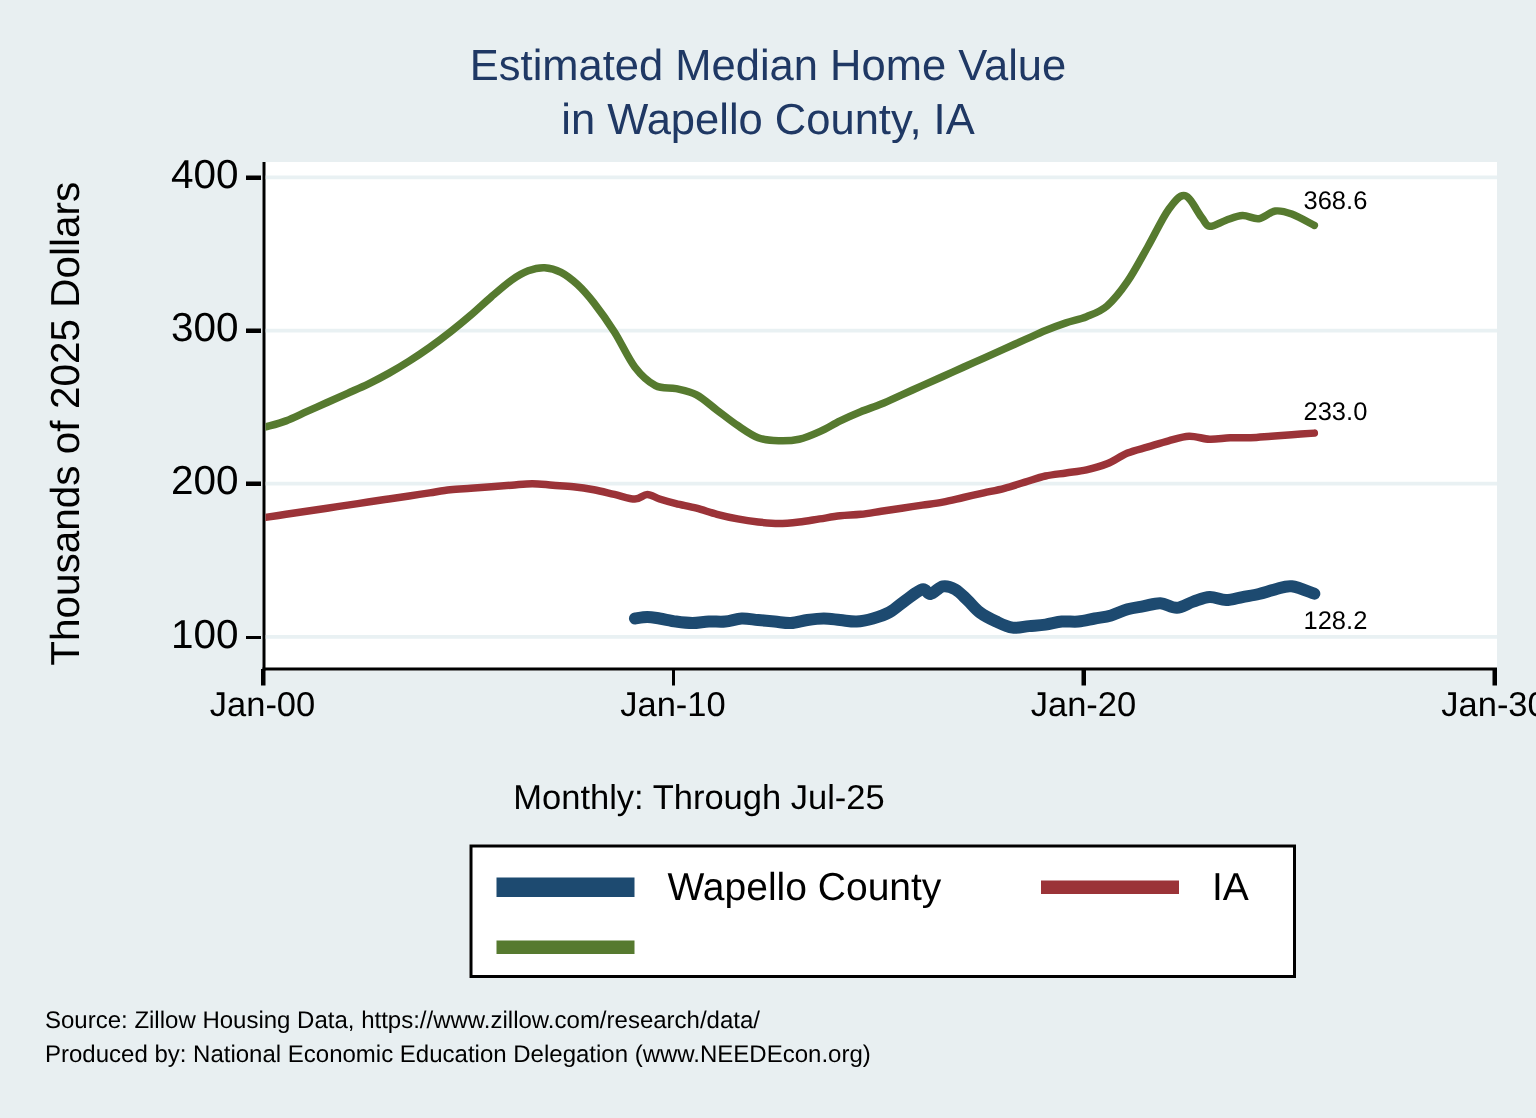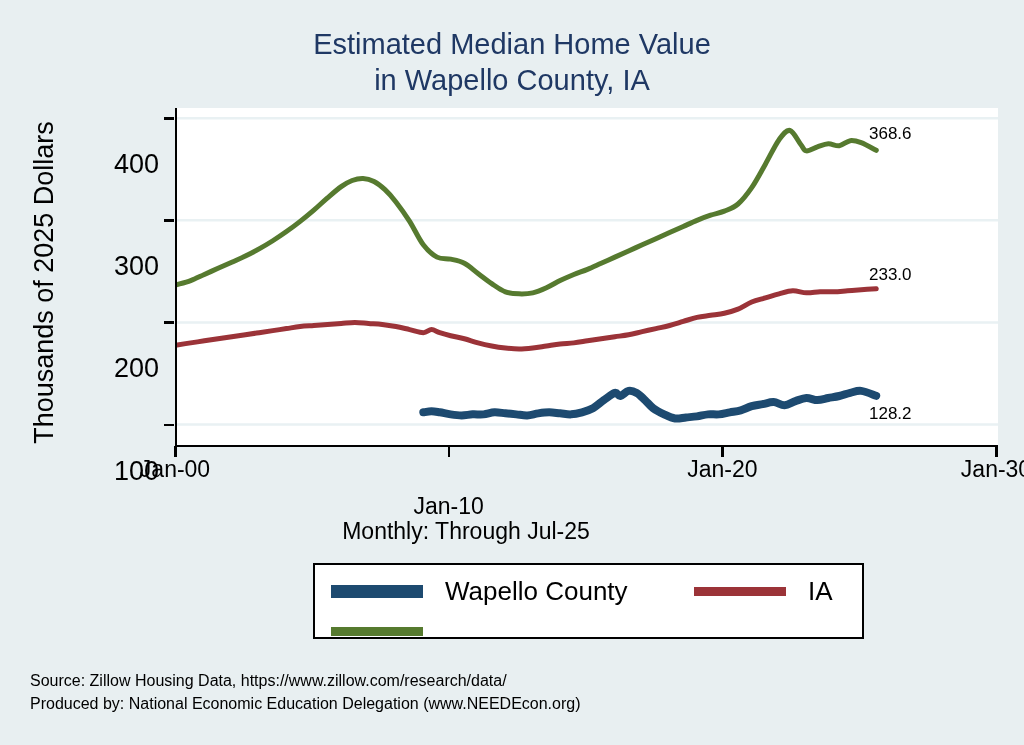--- a/index.html
+++ b/index.html
@@ -67,21 +67,20 @@
   }
 
   .ytick-label {
     position: absolute;
     right: 0;
     width: 80px;
     text-align: right;
     font-size: 27px;
     color: #000;
     line-height: 1;
-    margin-top: 48px;
   }
   .ytick-mark {
     position: absolute;
     left: 166px;
     width: 10px;
     height: 2.5px;
     background: #000;
   }
 
   .xtick-mark {
@@ -116,21 +115,21 @@
     text-align: center;
     font-size: 23px;
     color: #000;
   }
 
   .legend {
     position: absolute;
     left: 313px;
     top: 563px;
     width: 551px;
-    height: 76px;
+    height: 89px;
     background: #ffffff;
     border: 2.5px solid #000;
     box-sizing: border-box;
   }
   .legend-row {
     position: absolute;
     display: flex;
     align-items: center;
     height: 40px;
   }
@@ -195,21 +194,21 @@
         <circle cx="699.2183333333321" cy="180.75454545454545" r="2.1" fill="#9b3338" opacity="0.65"></circle>
         <path d="M246.30,304.32C247.67,304.15 251.77,303.30 254.51,303.30C257.25,303.30 259.53,303.81 262.72,304.32C265.91,304.83 270.02,305.85 273.67,306.36C277.32,306.87 280.96,307.38 284.61,307.38C288.26,307.38 291.91,306.53 295.56,306.36C299.21,306.19 302.86,306.70 306.51,306.36C310.16,306.02 313.80,304.49 317.45,304.32C321.10,304.15 324.75,305.00 328.40,305.34C332.05,305.68 335.70,306.02 339.35,306.36C343.00,306.70 346.64,307.56 350.29,307.38C353.94,307.21 357.59,305.85 361.24,305.34C364.89,304.83 368.54,304.32 372.19,304.32C375.84,304.32 379.48,305.00 383.13,305.34C386.78,305.68 390.43,306.53 394.08,306.36C397.73,306.19 401.38,305.34 405.03,304.32C408.68,303.30 412.32,302.28 415.97,300.24C419.62,298.19 423.27,294.62 426.92,292.07C430.57,289.51 435.13,285.60 437.87,284.92C440.60,284.24 441.06,288.32 443.34,287.98C445.62,287.64 448.81,283.39 451.55,282.88C454.29,282.37 457.02,283.39 459.76,284.92C462.50,286.45 465.23,289.51 467.97,292.07C470.71,294.62 472.99,297.85 476.18,300.24C479.37,302.62 483.48,304.66 487.13,306.36C490.78,308.07 494.42,309.94 498.07,310.45C501.72,310.96 505.37,309.77 509.02,309.43C512.67,309.09 516.32,308.92 519.97,308.41C523.62,307.90 527.26,306.70 530.91,306.36C534.56,306.02 538.21,306.70 541.86,306.36C545.51,306.02 549.16,305.00 552.81,304.32C556.46,303.64 560.10,303.30 563.75,302.28C567.40,301.26 571.05,299.22 574.70,298.19C578.35,297.17 582.00,296.83 585.65,296.15C589.30,295.47 592.94,293.94 596.59,294.11C600.24,294.28 603.89,297.34 607.54,297.17C611.19,297.00 614.84,294.28 618.49,293.09C622.14,291.90 625.78,290.19 629.43,290.02C633.08,289.85 636.73,292.07 640.38,292.07C644.03,292.07 647.68,290.71 651.33,290.02C654.98,289.34 658.62,288.83 662.27,287.98C665.92,287.13 669.57,285.77 673.22,284.92C676.87,284.07 679.83,282.40 684.17,282.88C688.50,283.35 696.71,286.96 699.22,287.78" fill="none" stroke="#1d4a70" stroke-width="8" stroke-linecap="round" stroke-linejoin="round"></path>
         <circle cx="699.2183333333321" cy="287.7775757575758" r="3.36" fill="#1d4a70" opacity="0.65"></circle>
       </svg>
   </div>
 
   <div id="xtick-container">
       <div class="xtick-mark" style="left: 174px;"></div>
       <div class="xtick-label" style="left: 175px;">Jan-00</div>
       <div class="xtick-mark" style="left: 447.667px;"></div>
-      <div class="xtick-label" style="left: 448.667px; margin-top: 37px;">Jan-10</div>
+      <div class="xtick-label" style="left: 448.667px;">Jan-10</div>
       <div class="xtick-mark" style="left: 721.333px;"></div>
       <div class="xtick-label" style="left: 722.333px;">Jan-20</div>
       <div class="xtick-mark" style="left: 995px;"></div>
       <div class="xtick-label" style="left: 996px;">Jan-30</div>
     </div>
 
   <div class="endlabel" id="end-us" style="left:869px; top:124px;">368.6</div>
   <div class="endlabel" id="end-ia" style="left:869px; top:265px;">233.0</div>
   <div class="endlabel" id="end-wap" style="left:869px; top:404px;">128.2</div>
 

